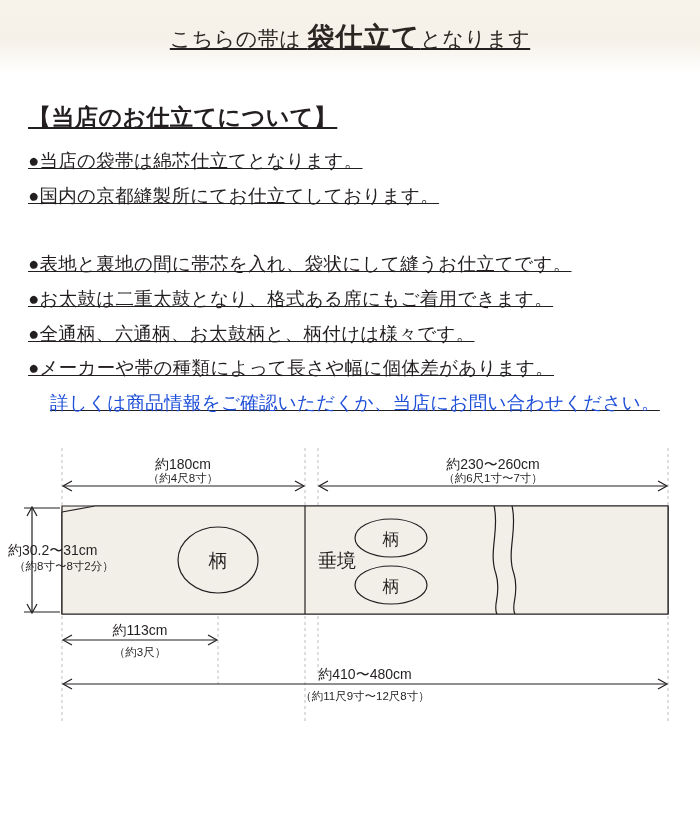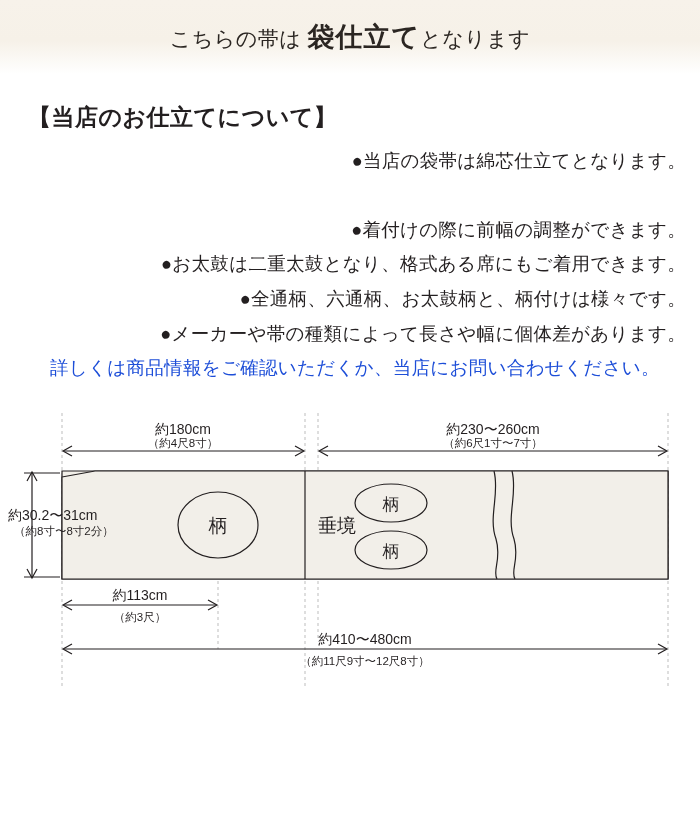--- a/index.html
+++ b/index.html
@@ -12,20 +12,21 @@
     background: #ffffff;
     font-family: "Liberation Sans", sans-serif;
     color: #231f20;
     overflow: hidden;
   }
   .page {
     position: relative;
     width: 700px;
     height: 800px;
     box-sizing: border-box;
+    text-decoration: underline;
   }
 
   
   .header {
     position: relative;
     width: 700px;
     height: 74px;
     background: linear-gradient(to bottom, #f7f2ea 0%, #f6f1e8 55%, #ffffff 100%);
     display: flex;
     align-items: center;
@@ -53,21 +54,20 @@
     color: #231f20;
     margin: 10px 0 14px 0;
     letter-spacing: 0.5px;
   }
   .bullet {
     font-size: 18.5px;
     line-height: 1.55;
     margin: 0 0 6px 0;
     color: #231f20;
     letter-spacing: 0.3px;
-    text-align: right;
   }
   .sub-line {
     font-size: 18.5px;
     line-height: 1.55;
     margin: 0 0 6px 0;
     padding-left: 22px;
     color: #1d4ed8;
     letter-spacing: 0.3px;
   }
   .gap-1 { height: 34px; }
@@ -111,24 +111,25 @@
   <div class="header">
     <div class="header-title">
       <span>こちらの帯は </span><span class="big">袋仕立て</span><span>となります</span>
     </div>
   </div>
 
   <div class="body">
 
     <div class="section-heading">【当店のお仕立てについて】</div>
     <p class="bullet">●当店の袋帯は綿芯仕立てとなります。</p>
+    <p class="bullet">●国内の京都縫製所にてお仕立てしております。</p>
 
     <div class="gap-1"></div>
 
-    <p class="bullet">●着付けの際に前幅の調整ができます。</p>
+    <p class="bullet">●表地と裏地の間に帯芯を入れ、袋状にして縫うお仕立てです。</p>
     <p class="bullet">●お太鼓は二重太鼓となり、格式ある席にもご着用できます。</p>
     <p class="bullet">●全通柄、六通柄、お太鼓柄と、柄付けは様々です。</p>
     <p class="bullet">●メーカーや帯の種類によって長さや幅に個体差があります。</p>
     <p class="sub-line">詳しくは商品情報をご確認いただくか、当店にお問い合わせください。</p>
 
   </div>
 
   <div class="diagram-wrap">
     <svg width="700" height="300" viewBox="0 0 700 300" xmlns="http://www.w3.org/2000/svg">
 

